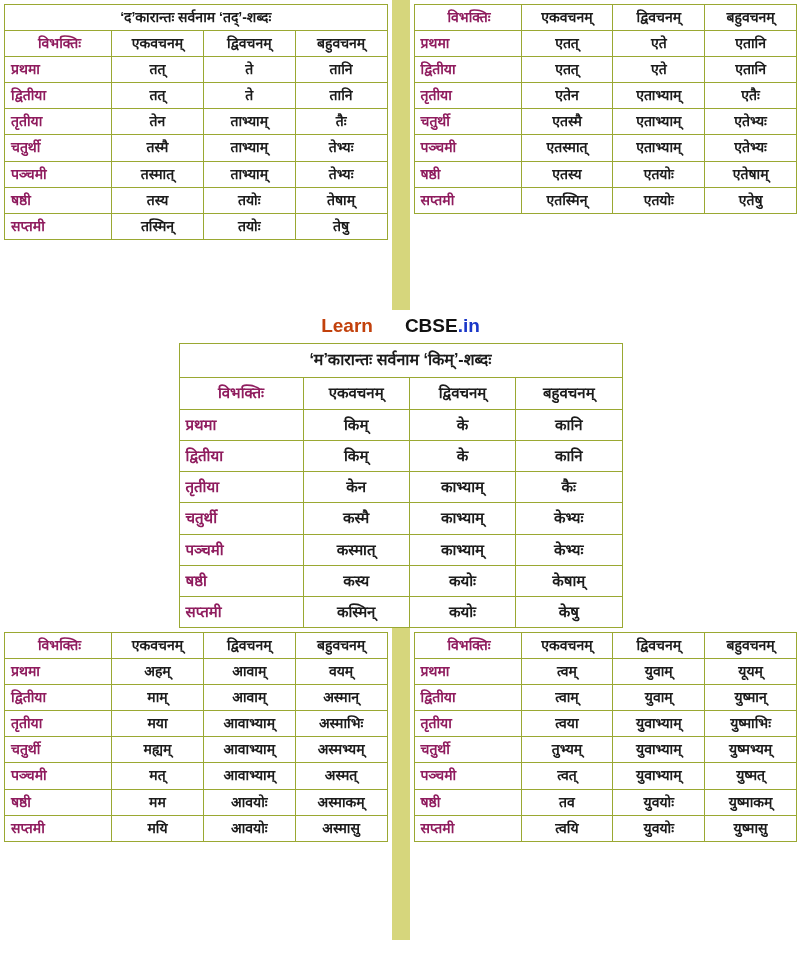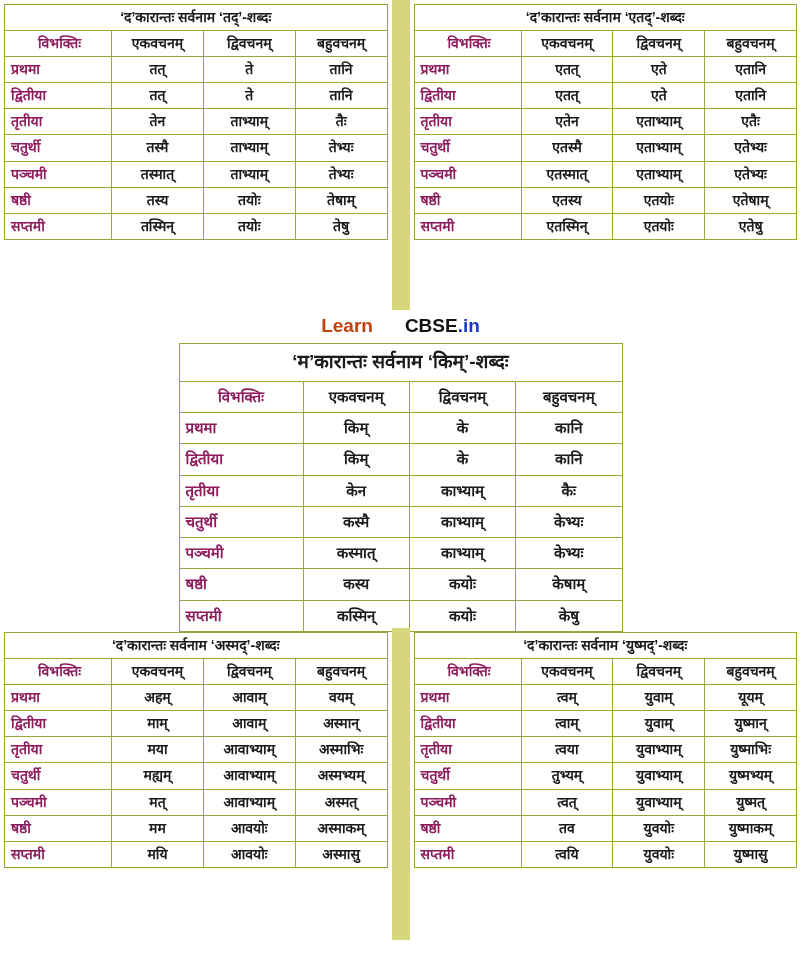--- a/index.html
+++ b/index.html
@@ -82,21 +82,21 @@
   }
 
   
   .tbl-title td {
     background: #dceef6;
     text-align: center;
     color: #d8252b;
     font-size: 14px;
     padding: 5px 4px 6px 4px;
   }
-  .mid-wrap .tbl-title td { font-size: 19px; padding: 7px 4px 8px 4px; }
+  .mid-wrap .tbl-title td { font-size: 16px; padding: 7px 4px 8px 4px; }
 
   
   .tbl-head td {
     text-align: center;
     font-size: 14px;
     color: #ee2b26;
     padding: 4px 3px 5px 3px;
     background: #ffffff;
   }
   .tbl-head td.c-vibhakti {
@@ -203,23 +203,20 @@
 
   <div class="half">
     <table class="decl">
       <colgroup>
         <col class="w-case">
           <col class="w-val">
           <col class="w-val">
           <col class="w-val">
       </colgroup>
       <tbody>
-        <tr class="tbl-title">
-          <td colspan="4">‘द’कारान्तः सर्वनाम ‘एतद्’-शब्दः</td>
-        </tr>
         <tr class="tbl-head">
           <td class="c-vibhakti">विभक्तिः</td>
           <td>एकवचनम्</td>
           <td>द्विवचनम्</td>
           <td>बहुवचनम्</td>
         </tr>
         <tr>
           <td class="case-name">प्रथमा</td>
           <td>एतत्</td>
           <td>एते</td>
@@ -343,23 +340,20 @@
 
   <div class="half">
     <table class="decl">
       <colgroup>
         <col class="w-case">
           <col class="w-val">
           <col class="w-val">
           <col class="w-val">
       </colgroup>
       <tbody>
-        <tr class="tbl-title">
-          <td colspan="4">‘द’कारान्तः सर्वनाम ‘अस्मद्’-शब्दः</td>
-        </tr>
         <tr class="tbl-head">
           <td class="c-vibhakti">विभक्तिः</td>
           <td>एकवचनम्</td>
           <td>द्विवचनम्</td>
           <td>बहुवचनम्</td>
         </tr>
         <tr>
           <td class="case-name">प्रथमा</td>
           <td>अहम्</td>
           <td>आवाम्</td>
@@ -409,23 +403,20 @@
 
   <div class="half">
     <table class="decl">
       <colgroup>
         <col class="w-case">
           <col class="w-val">
           <col class="w-val">
           <col class="w-val">
       </colgroup>
       <tbody>
-        <tr class="tbl-title">
-          <td colspan="4">‘द’कारान्तः सर्वनाम ‘युष्मद्’-शब्दः</td>
-        </tr>
         <tr class="tbl-head">
           <td class="c-vibhakti">विभक्तिः</td>
           <td>एकवचनम्</td>
           <td>द्विवचनम्</td>
           <td>बहुवचनम्</td>
         </tr>
         <tr>
           <td class="case-name">प्रथमा</td>
           <td>त्वम्</td>
           <td>युवाम्</td>

